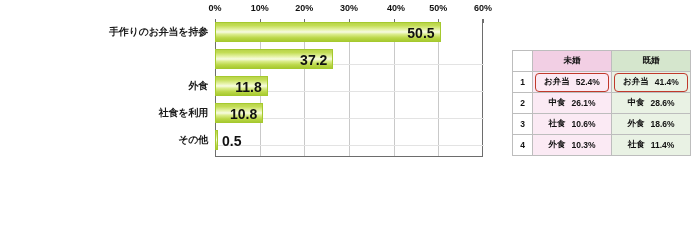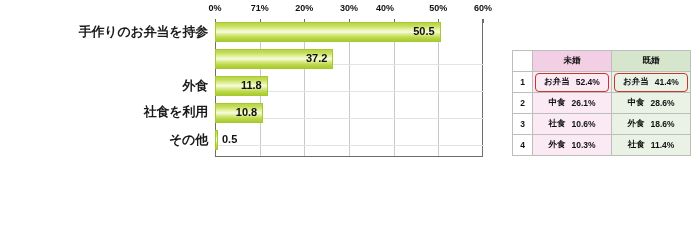--- a/index.html
+++ b/index.html
@@ -10,21 +10,21 @@
     overflow:hidden;
   }
   #root{position:relative;width:700px;height:166px;}
 
   
   #chart{position:absolute;left:0;top:0;width:495px;height:166px;}
 
   .cat-labels{position:absolute;left:0;top:0;width:212px;height:166px;}
   .cat-label{
     position:absolute;right:4px;
-    font-size:13px;font-weight:bold;color:#1a1a1a;
+    font-size:10px;font-weight:bold;color:#1a1a1a;
     white-space:nowrap;letter-spacing:-0.2px;
     text-align:left;line-height:10px;
   }
 
   .plot{
     position:absolute;left:215px;top:19px;
     width:268px;height:138px;
     border-left:1px solid #6d6d6d;
     border-right:1px solid #6d6d6d;
     border-bottom:1px solid #6d6d6d;
@@ -56,21 +56,21 @@
       #e8f4ad 38%,
       #f7fbe2 50%,
       #ddee90 62%,
       #bcd849 82%,
       #a8ca31 100%);
     border:1px solid #a5c92e;
     box-sizing:border-box;
   }
   .bar-value{
     position:absolute;top:3px;
-    font-size:11px;font-weight:bold;color:#111;
+    font-size:14px;font-weight:bold;color:#111;
     white-space:nowrap;
   }
   .bar-value.inside{text-align:right;}
   .row-sep{
     position:absolute;left:0;width:268px;height:1px;background:#e3e3e3;
   }
 
   
   #table-wrap{
     position:absolute;left:512px;top:50px;
@@ -118,46 +118,46 @@
 </head>
 <body>
 
 <div id="root">
 
   <div id="chart">
 
     <div class="cat-labels">
         <div class="cat-label" style="top: 27px;">手作りのお弁当を持参</div>
         <div class="cat-label" style="top: 81px;">外食</div>
-        <div class="cat-label" style="top: 108px; font-family: Liberation Mono, monospace;">社食を利用</div>
+        <div class="cat-label" style="top: 108px;">社食を利用</div>
         <div class="cat-label" style="top: 135px;">その他</div>
       </div>
 
     <div class="axis-top-line"></div>
     <div class="plot">
         <div class="gridline" style="left: 43.6667px; top: 0px; height: 137px;"></div>
         <div class="gridline" style="left: 88.3333px; top: 0px; height: 137px;"></div>
         <div class="gridline" style="left: 133px; top: 0px; height: 137px;"></div>
         <div class="gridline" style="left: 177.667px; top: 0px; height: 137px;"></div>
         <div class="gridline" style="left: 222.333px; top: 0px; height: 137px;"></div>
         <div class="row-sep" style="top: 45px;"></div>
         <div class="row-sep" style="top: 72px;"></div>
         <div class="row-sep" style="top: 99px;"></div>
         <div class="row-sep" style="top: 126px;"></div>
       </div>
 
     <div id="axis-ticks">
         <div class="axis-tick-label" style="left: 215px;">0%</div>
-        <div class="axis-tick-label" style="left: 259.667px;">71%</div>
+        <div class="axis-tick-label" style="left: 259.667px;">10%</div>
         <div class="tick" style="left: 259.667px;"></div>
         <div class="axis-tick-label" style="left: 304.333px;">20%</div>
         <div class="tick" style="left: 304.333px;"></div>
         <div class="axis-tick-label" style="left: 349px; text-align: center;">30%</div>
         <div class="tick" style="left: 349px;"></div>
-        <div class="axis-tick-label" style="left: 385px; text-align: right;">40%</div>
+        <div class="axis-tick-label" style="left: 396px; text-align: right;">40%</div>
         <div class="tick" style="left: 393.667px;"></div>
         <div class="axis-tick-label" style="left: 438.333px;">50%</div>
         <div class="tick" style="left: 438.333px;"></div>
         <div class="axis-tick-label" style="left: 483px;">60%</div>
         <div class="tick" style="left: 483px;"></div>
       </div>
     <div id="bars">
         <div class="bar-row" style="top: 22px; left: 215px; width: 268px;">
           <div class="bar" style="width: 225.567px;"></div>
           <div class="bar-value inside" style="left: 191.567px; width: 28px;">50.5</div>

